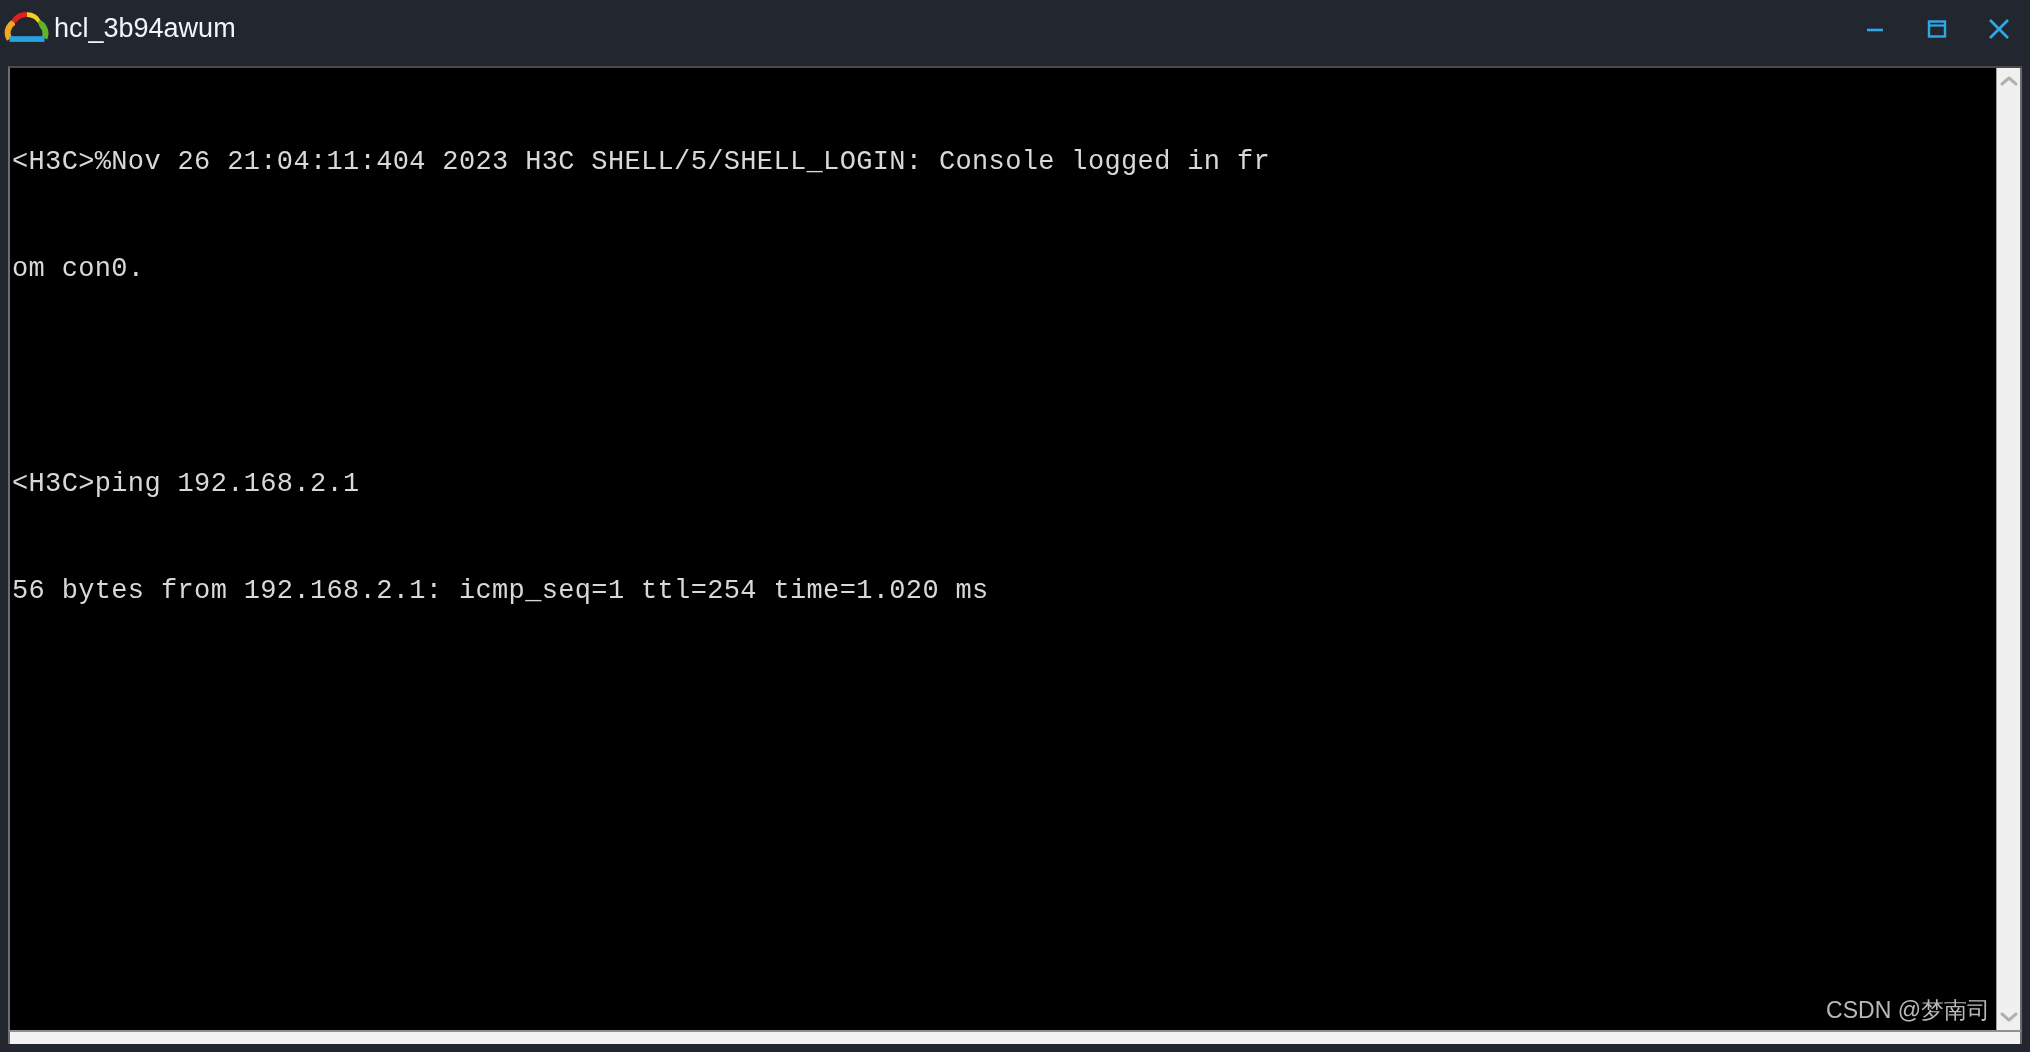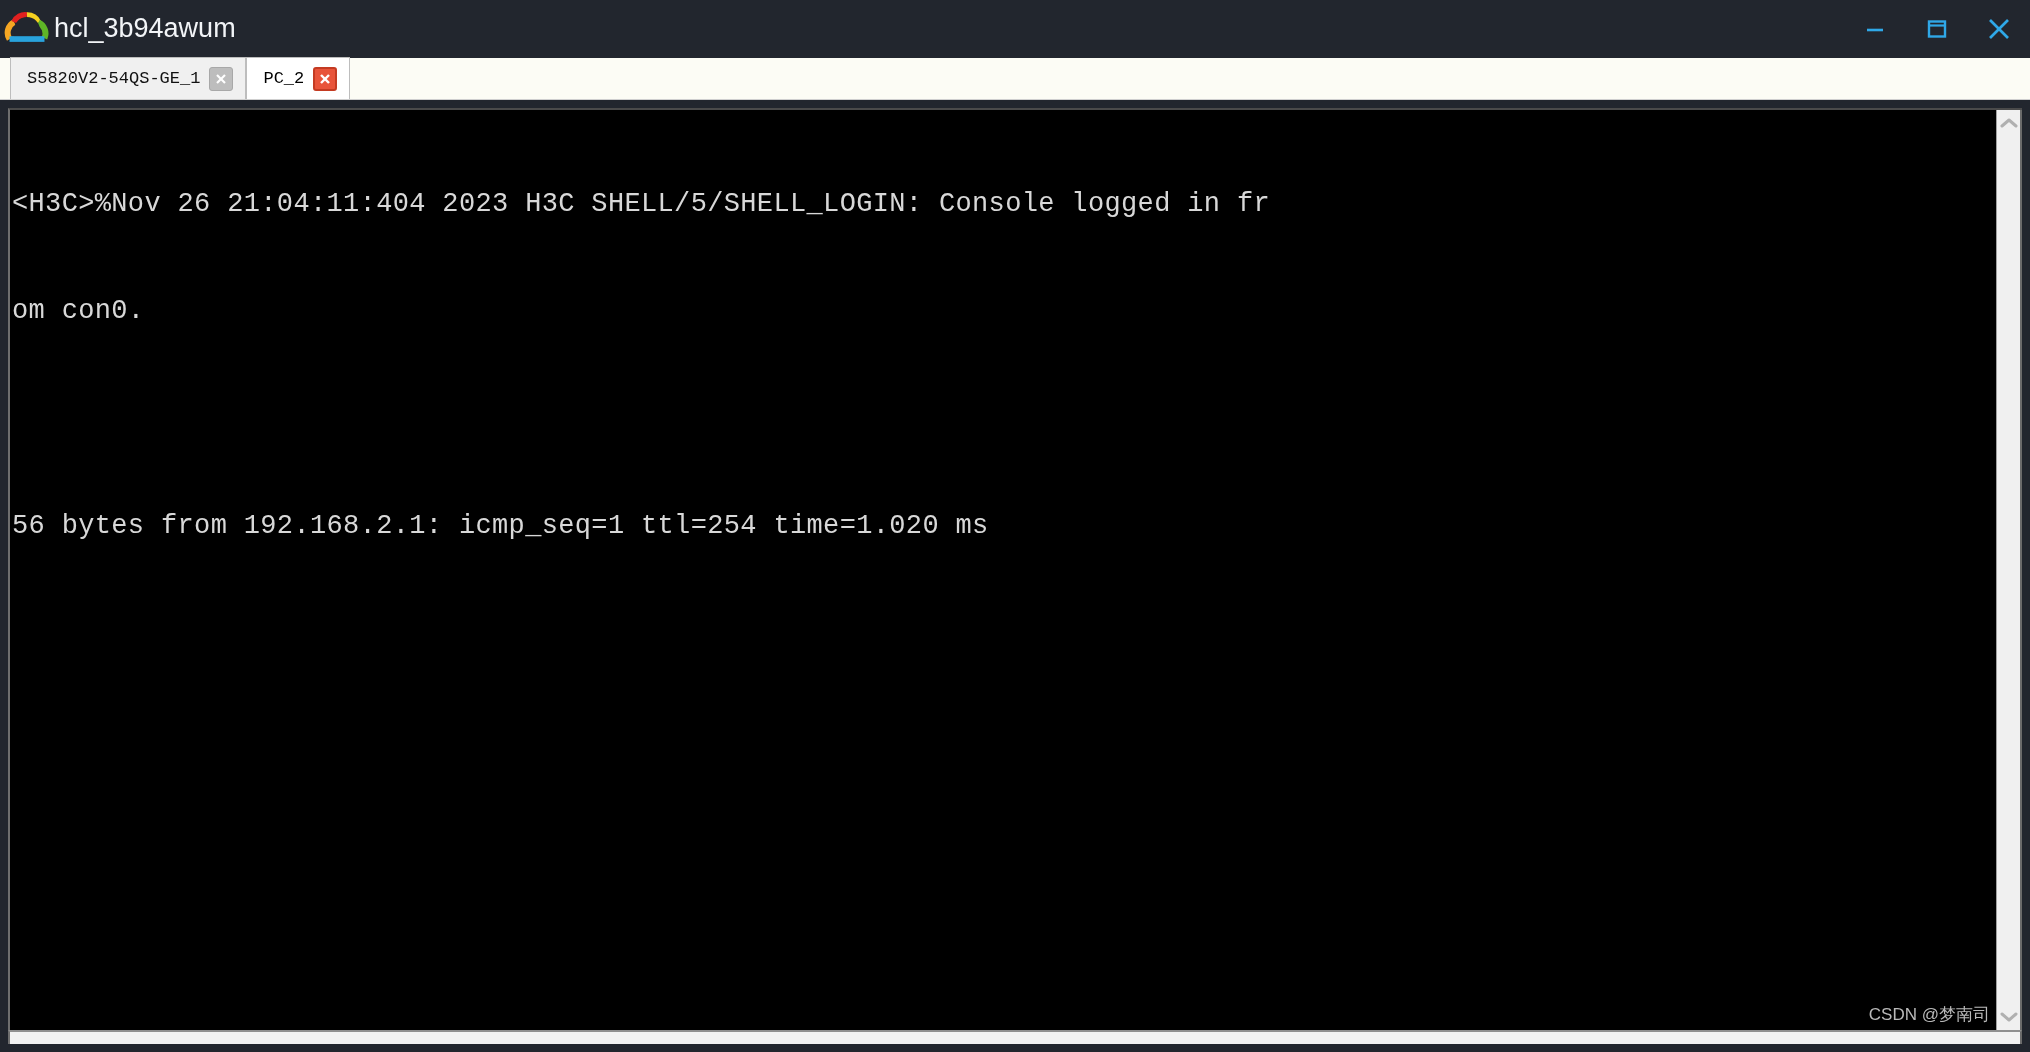--- a/index.html
+++ b/index.html
@@ -169,21 +169,21 @@
   }
 
   .term-line { height: 35.8px; }
 
   .watermark {
     position: absolute;
     right: 6px;
     bottom: 4px;
     color: #c9c9c9;
     font-family: "Liberation Sans", sans-serif;
-    font-size: 17px;
+    font-size: 23px;
     opacity: 0.92;
     white-space: nowrap;
     pointer-events: none;
   }
 
   
   .vscroll {
     width: 26px;
     background: #f0f0f0;
     border-left: 1px solid #a0a0a0;
@@ -256,53 +256,31 @@
       </button>
       <button class="win-btn">
         <svg width="28" height="28" viewBox="0 0 28 28">
           <line x1="5" y1="5" x2="23" y2="23" stroke="#2fa8e8" stroke-width="2.6"></line>
           <line x1="23" y1="5" x2="5" y2="23" stroke="#2fa8e8" stroke-width="2.6"></line>
         </svg>
       </button>
     </div>
   </div>
 
-  <div class="tab-strip">
-
-    <div class="tab inactive">
-      <span class="tab-label">S5820V2-54QS-GE_1</span>
-      <span class="tab-close gray">
-        <svg width="14" height="14" viewBox="0 0 14 14">
-          <line x1="3" y1="3" x2="11" y2="11" stroke="#ffffff" stroke-width="2.2"></line>
-          <line x1="11" y1="3" x2="3" y2="11" stroke="#ffffff" stroke-width="2.2"></line>
-        </svg>
-      </span>
-    </div>
-
-    <div class="tab active">
-      <span class="tab-label">PC_2</span>
-      <span class="tab-close red">
-        <svg width="14" height="14" viewBox="0 0 14 14">
-          <line x1="3" y1="3" x2="11" y2="11" stroke="#ffffff" stroke-width="2.4"></line>
-          <line x1="11" y1="3" x2="3" y2="11" stroke="#ffffff" stroke-width="2.4"></line>
-        </svg>
-      </span>
-    </div>
-
-  </div>
 
   <div class="terminal-wrap">
 
     <div class="terminal-row">
 
       <div class="terminal">
         <div class="term-lines">
           <div class="term-line">&lt;H3C&gt;%Nov 26 21:04:11:404 2023 H3C SHELL/5/SHELL_LOGIN: Console logged in fr</div>
           <div class="term-line">om con0.</div>
           <div class="term-line"></div>
+          <div class="term-line">&lt;H3C&gt;ping 192.168.2.1</div>
           <div class="term-line">56 bytes from 192.168.2.1: icmp_seq=1 ttl=254 time=1.020 ms</div>
           
           
           
           
           
           
           
           
           

